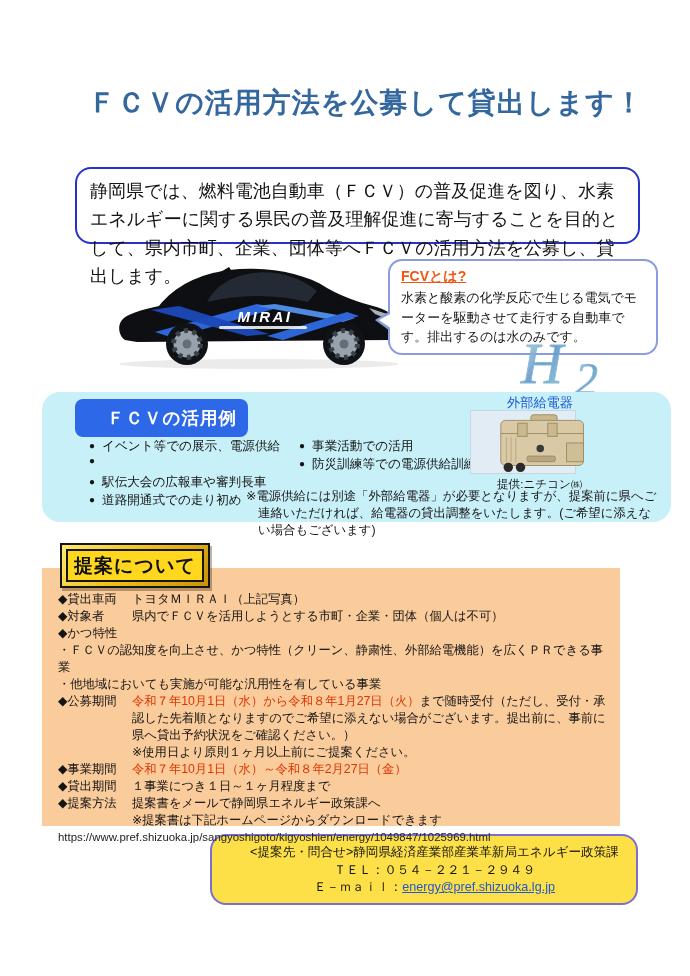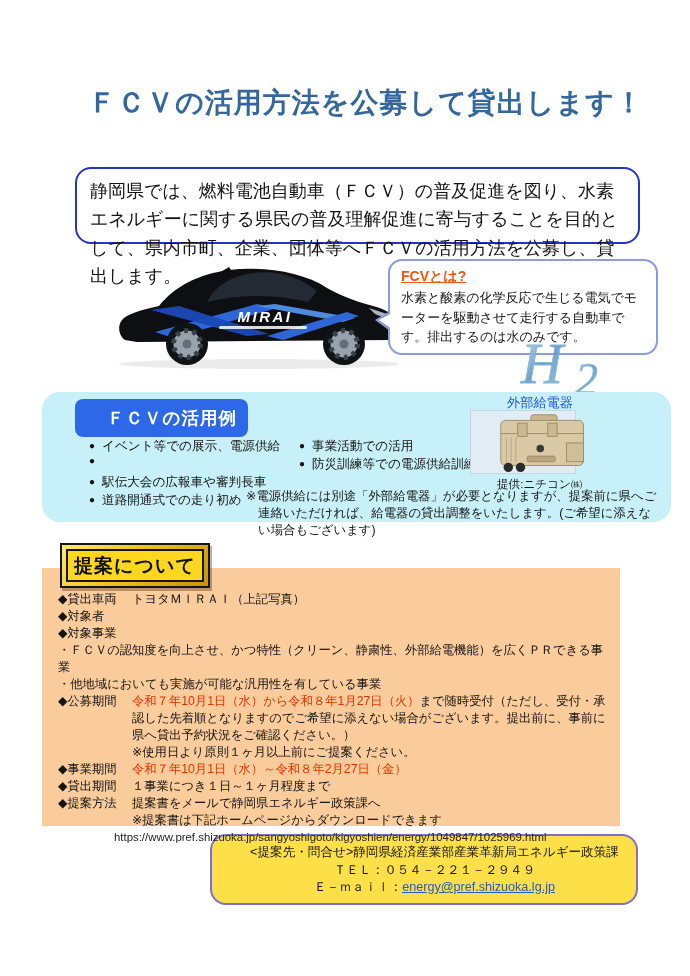--- a/index.html
+++ b/index.html
@@ -99,21 +99,21 @@
   .proposal-box {
     left:42px; top:568px; width:578px; height:258px; background:#FACB9B;
     box-sizing:border-box; padding:23px 10px 0 16px; z-index:1;
     font-size:12.3px; line-height:17px; color:#141414;
   }
   .prow { display:flex; }
   .plabel { width:74px; flex:none; }
   .pcontent { flex:1; }
   .red { color:#E03400; }
   .indent { margin-left:74px; }
-  .url-line { margin-left:56px; font-size:11.4px; color:#222; }
+  .url-line { font-size:11.4px; color:#222; }
 
   
   .contact-box {
     left:210px; top:834px; width:428px; height:71px; box-sizing:border-box;
     border:2px solid #7B6FD0; border-radius:16px; background:#fde047;
     text-align:center; font-size:12.6px; line-height:17.5px; padding-top:8px;
     color:#141414;
   }
   .email-link { color:#2358C8; text-decoration:underline; cursor:pointer; }
 </style>
@@ -234,22 +234,23 @@
     <div class="p-btn-inner">提案について</div>
   </div>
 
   <div class="abs proposal-box">
     <div class="prow">
       <span class="plabel">◆貸出車両</span>
       <span class="pcontent">トヨタＭＩＲＡＩ（上記写真）</span>
     </div>
     <div class="prow">
       <span class="plabel">◆対象者</span>
-    </div>
-    <div class="pline">◆対象事業</div>
+      <span class="pcontent">県内でＦＣＶを活用しようとする市町・企業・団体（個人は不可）</span>
+    </div>
+    <div class="pline">◆かつ特性</div>
     <div class="pline">・ＦＣＶの認知度を向上させ、かつ特性（クリーン、静粛性、外部給電機能）を広くＰＲできる事業</div>
     <div class="pline">・他地域においても実施が可能な汎用性を有している事業</div>
     <div class="prow">
       <span class="plabel">◆公募期間</span>
       <span class="pcontent"><span class="red">令和７年10月1日（水）から令和８年1月27日（火）</span><span>まで随時受付（ただし、受付・承認した先着順となりますのでご希望に添えない場合がございます。提出前に、事前に県へ貸出予約状況をご確認ください。）</span></span>
     </div>
     <div class="indent">※使用日より原則１ヶ月以上前にご提案ください。</div>
     <div class="prow">
       <span class="plabel">◆事業期間</span>
       <span class="pcontent red">令和７年10月1日（水）～令和８年2月27日（金）</span>

